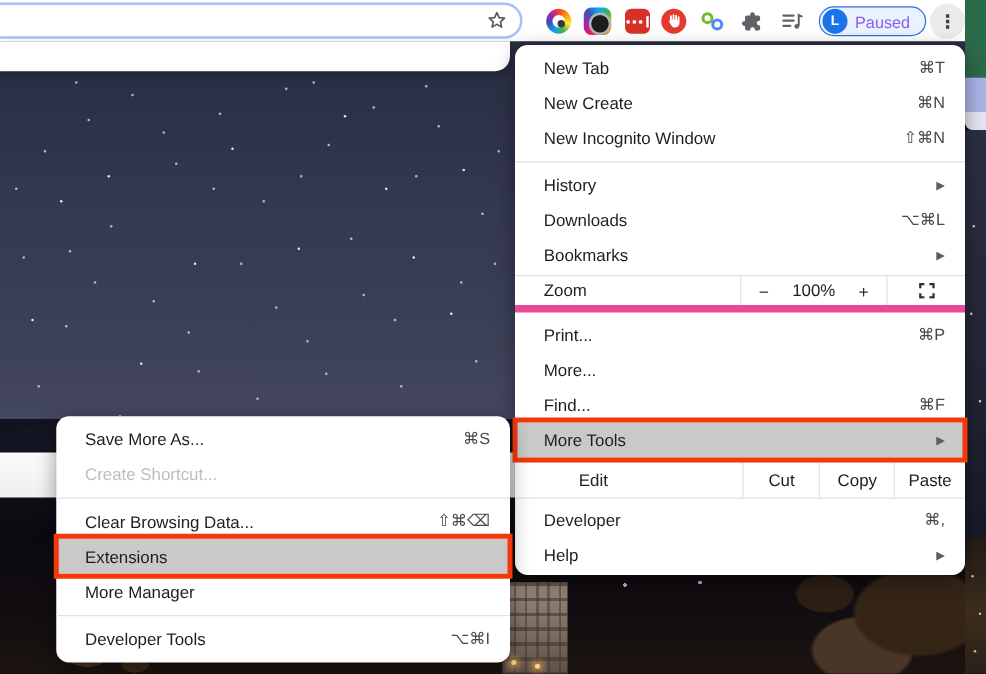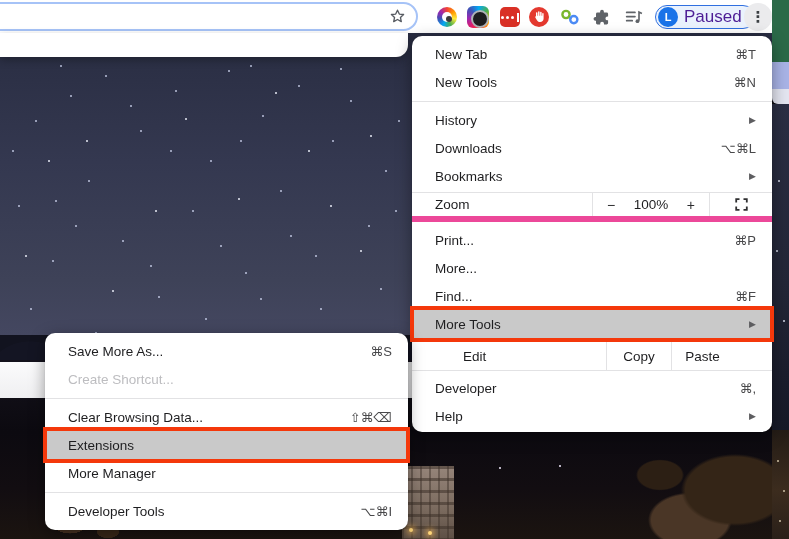--- a/index.html
+++ b/index.html
@@ -122,21 +122,21 @@
   .icon-linked { left:559px; top:6px; width:22px; height:22px; }
   .icon-puzzle { left:592px; }
   .icon-list { left:624px; }
   .paused-pill {
     position:absolute; left:655px; top:5px; height:24px; padding:0 12px 0 2px;
     border:1.5px solid #2f6fe0; border-radius:13px; background:#eaf2fd;
     display:flex; align-items:center; gap:6px;
   }
   .avatar { width:20px; height:20px; border-radius:50%; background:#1a73e8; color:#fff;
     font-size:11px; font-weight:bold; display:flex; align-items:center; justify-content:center; }
-  .paused-label { color:#4c1d95; font-size:17px; }
+  .paused-label { color:#8b5cf6; font-size:13px; }
   .kebab-btn {
     position:absolute; left:744px; top:3px; width:28px; height:28px; border-radius:50%;
     background:#ebebed; display:flex; align-items:center; justify-content:center;
     color:#3c4043; font-size:15px; font-weight:bold; letter-spacing:0;
   }
   .suggest-box {
     position:absolute; left:0; top:33px; width:408px; height:24px; background:#ffffff;
     border-radius:0 0 12px 0; box-shadow:0 3px 8px rgba(0,0,0,.28);
   }
 
@@ -252,22 +252,26 @@
   </div>
 </div>
 <div class="suggest-box"></div>
 
 <div class="menu main-menu">
   <div class="mi">
     <span class="lbl">New Tab</span>
     <span class="sc">⌘T</span>
   </div>
   <div class="mi">
-    <span class="lbl">New Tools</span>
+    <span class="lbl">New Create</span>
     <span class="sc">⌘N</span>
+  </div>
+  <div class="mi">
+    <span class="lbl">New Incognito Window</span>
+    <span class="sc">⇧⌘N</span>
   </div>
 
   <div class="divider"></div>
 
   <div class="mi">
     <span class="lbl">History</span>
     <span class="arr">▶</span>
   </div>
   <div class="mi">
     <span class="lbl">Downloads</span>
@@ -309,20 +313,23 @@
   </div>
   <div class="mi hl-row">
     <span class="lbl">More Tools</span>
     <span class="arr">▶</span>
   </div>
 
   <div class="edit-row">
     <div class="e-label">
       <span>Edit</span>
     </div>
+    <div class="e-cell e-cut">
+      <span>Cut</span>
+    </div>
     <div class="e-cell e-copy">
       <span>Copy</span>
     </div>
     <div class="e-cell e-paste">
       <span>Paste</span>
     </div>
   </div>
 
   <div class="gap3"></div>
 

